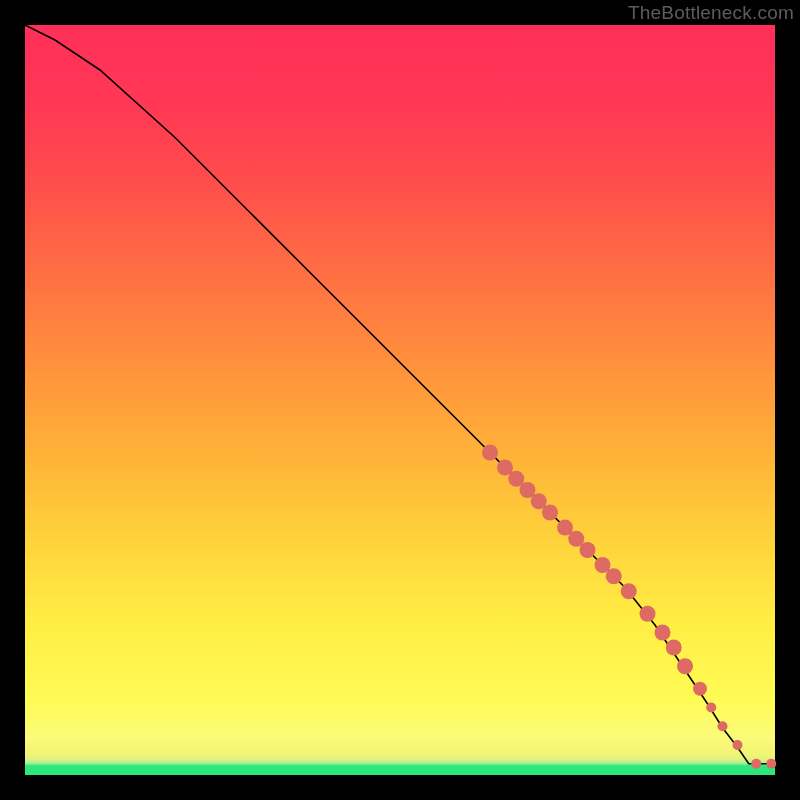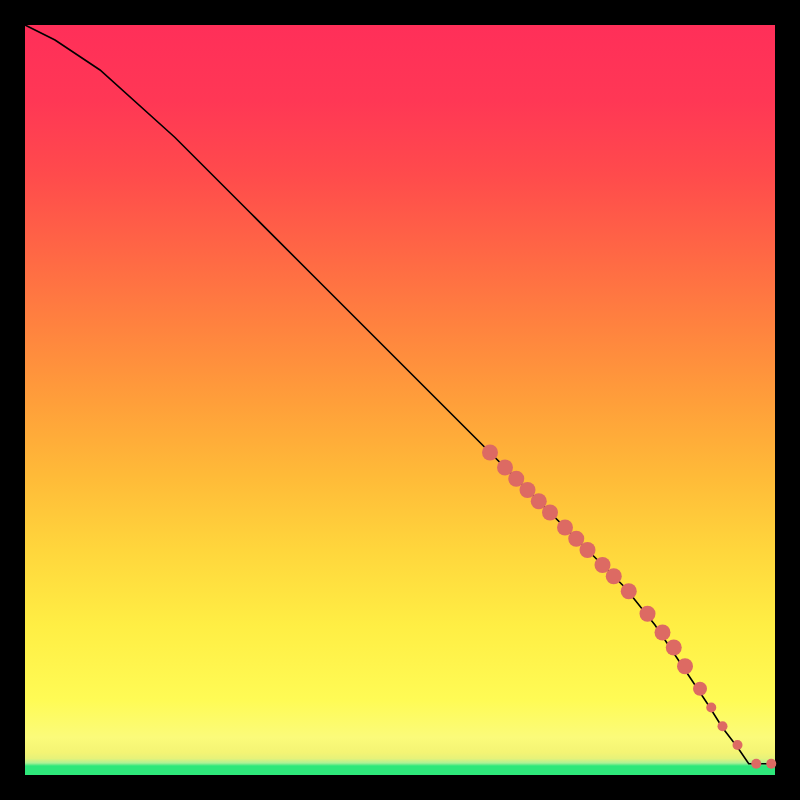--- a/index.html
+++ b/index.html
@@ -62,20 +62,21 @@
     left: 0; top: 0;
     width: 750px;
     height: 750px;
     overflow: visible;
   }
 </style>
 </head>
 <body>
 
 <div class="frame">
+  <div class="watermark">TheBottleneck.com</div>
 
   <div class="plot-area">
     <div class="grad"></div>
     <svg class="curve" viewBox="0 0 750 750">
       <path id="curve-path" fill="none" stroke="#000" stroke-width="1.6" d="M0.00 0.00 L30.00 15.00 L75.00 45.00 L150.00 112.50 L225.00 187.50 L300.00 262.50 L375.00 337.50 L450.00 412.50 L480.00 442.50 L510.00 472.50 L540.00 502.50 L570.00 532.50 L600.00 562.50 L630.00 600.00 L660.00 645.00 L682.50 678.75 L697.50 702.75 L712.50 722.25 L723.75 738.75 L750.00 738.75"></path>
       <g id="points-group">
           <circle cx="465.00" cy="427.50" r="8" fill="#dd6a63"></circle>
           <circle cx="480.00" cy="442.50" r="8" fill="#dd6a63"></circle>
           <circle cx="491.25" cy="453.75" r="8" fill="#dd6a63"></circle>
           <circle cx="502.50" cy="465.00" r="8" fill="#dd6a63"></circle>

